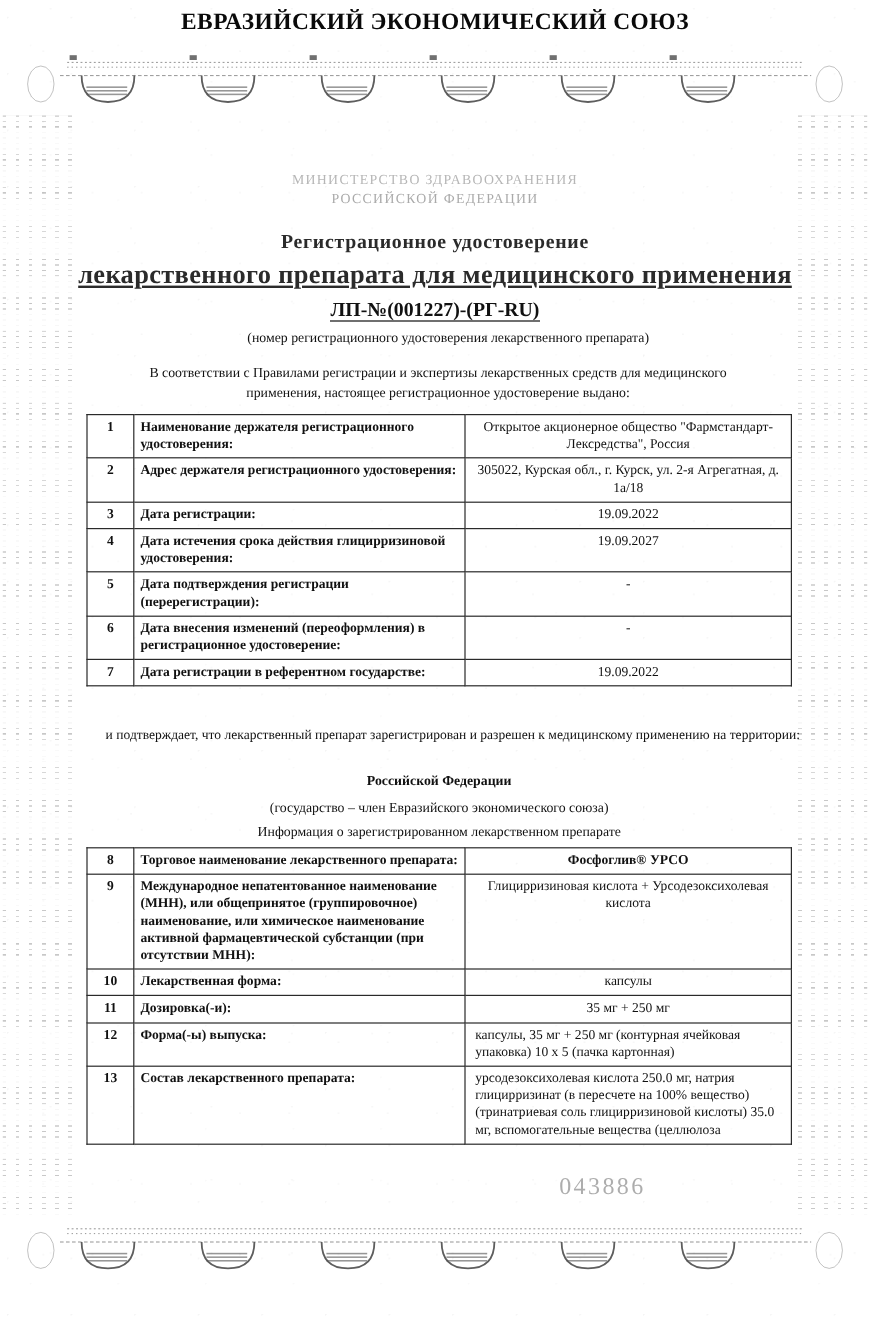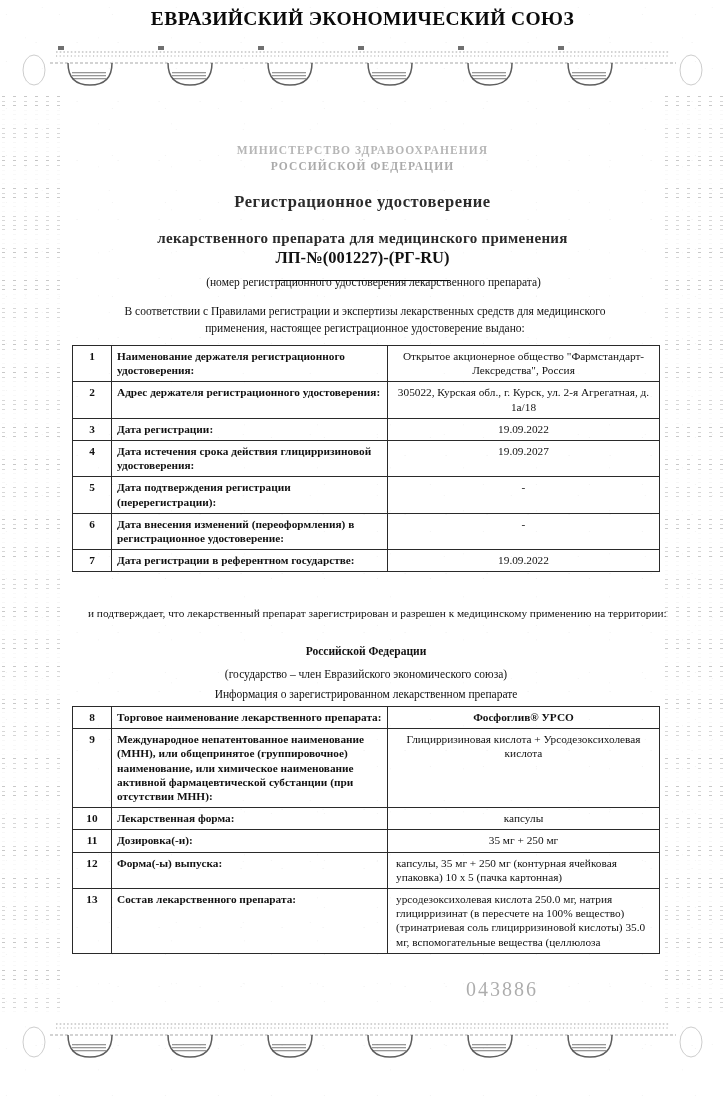--- a/index.html
+++ b/index.html
@@ -101,56 +101,56 @@
     white-space: nowrap;
   }
 
   
   .ministry {
     position: absolute;
     left: 0;
     width: 725px;
     text-align: center;
     font-size: 11.5px;
-    font-weight: bold;
+    font-weight: normal;
     letter-spacing: 1.1px;
     color: #9a9a9a;
     opacity: .72;
     z-index: 10;
     white-space: nowrap;
   }
   .ministry.l1 { top: 144px; }
   .ministry.l2 { top: 160px; color:#8a8a8a; }
 
   .cert-heading {
     position: absolute;
     left: 0;
     width: 725px;
     text-align: center;
     font-weight: bold;
     color: #2b2b2b;
     z-index: 10;
     white-space: nowrap;
   }
   .cert-heading.l1 { top: 192px; font-size: 16.5px; letter-spacing: .6px; }
-  .cert-heading.l2 { top: 230px; font-size: 15px; letter-spacing: .3px; }
+  .cert-heading.l2 { top: 216px; font-size: 22px; letter-spacing: .3px; text-decoration: underline; }
 
   .reg-number {
     position: absolute;
     left: 0;
     top: 248px;
     width: 725px;
     text-align: center;
     font-size: 16.5px;
     font-weight: bold;
     z-index: 10;
   }
   .reg-number span {
     border-bottom: 1.6px solid #111;
-    padding-bottom: 13px;
+    padding-bottom: 0;
   }
 
   .reg-number-caption {
     position: absolute;
     left: 0;
     top: 276px;
     width: 725px;
     text-align: center;
     font-size: 11.5px;
     z-index: 10;

